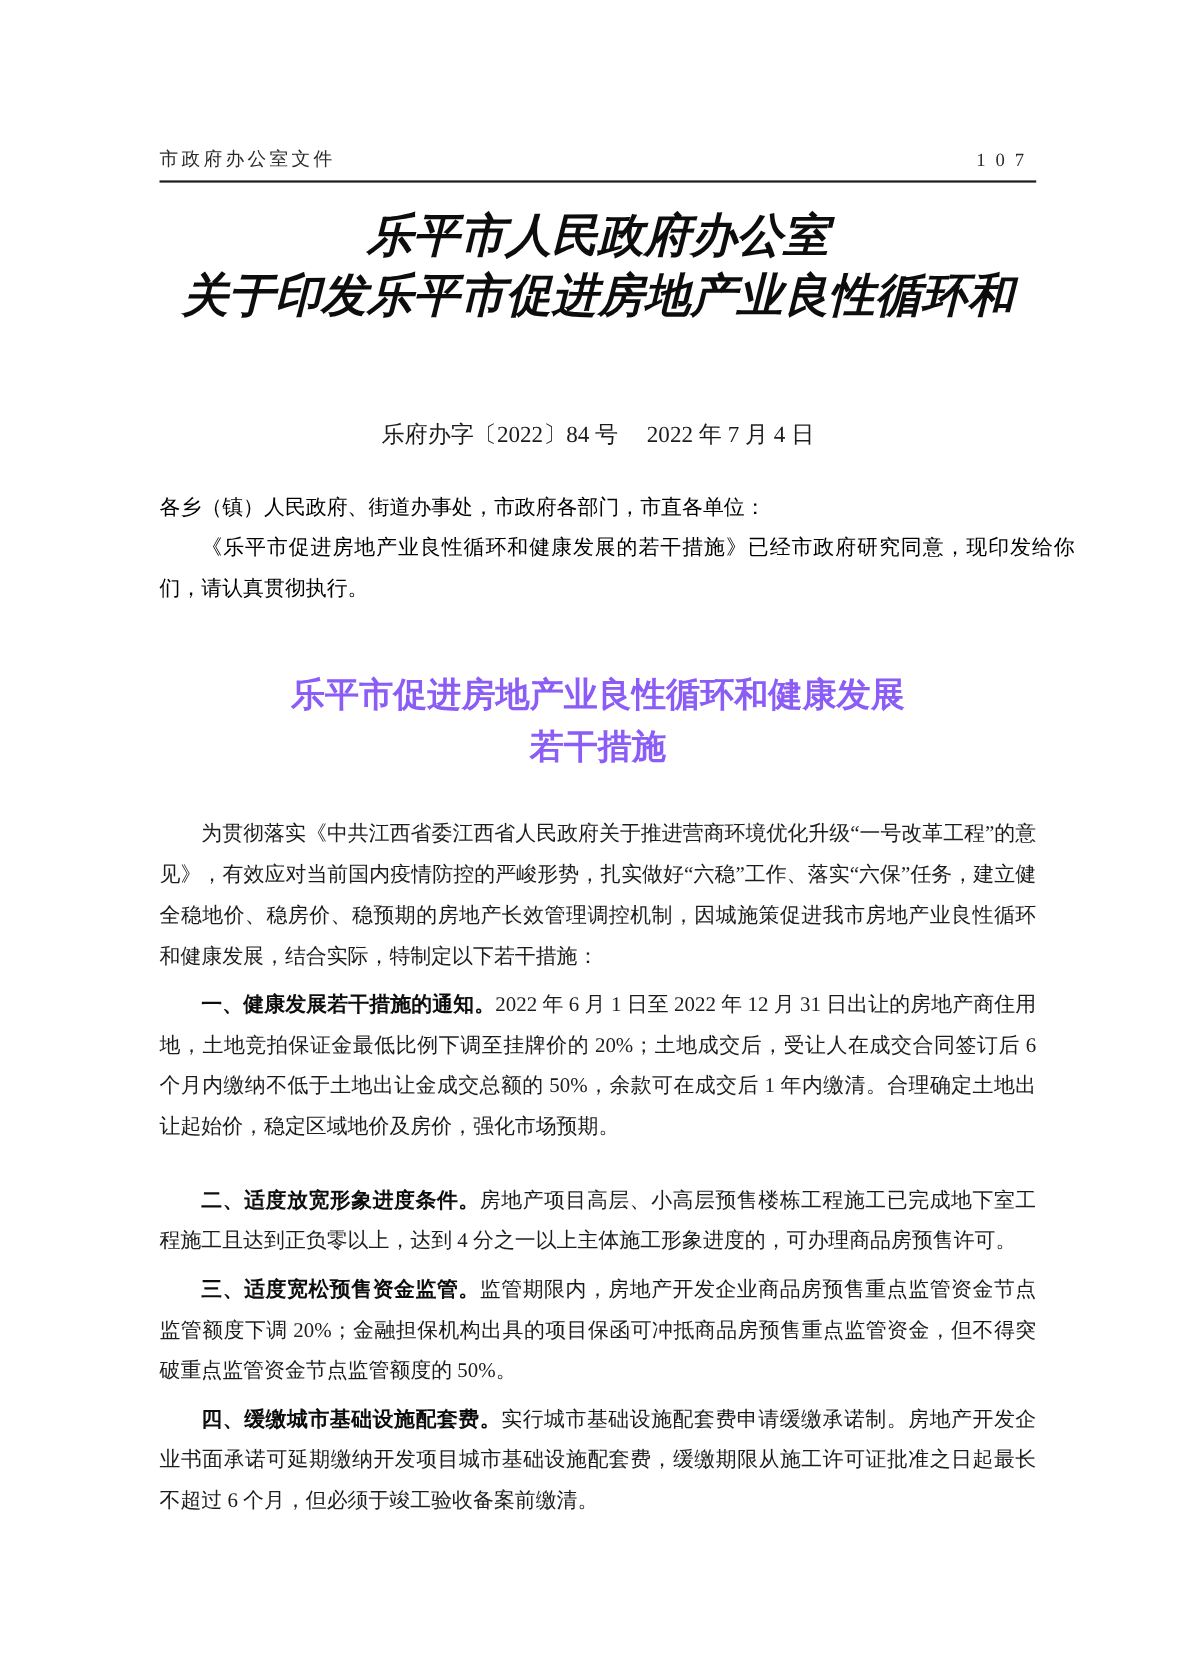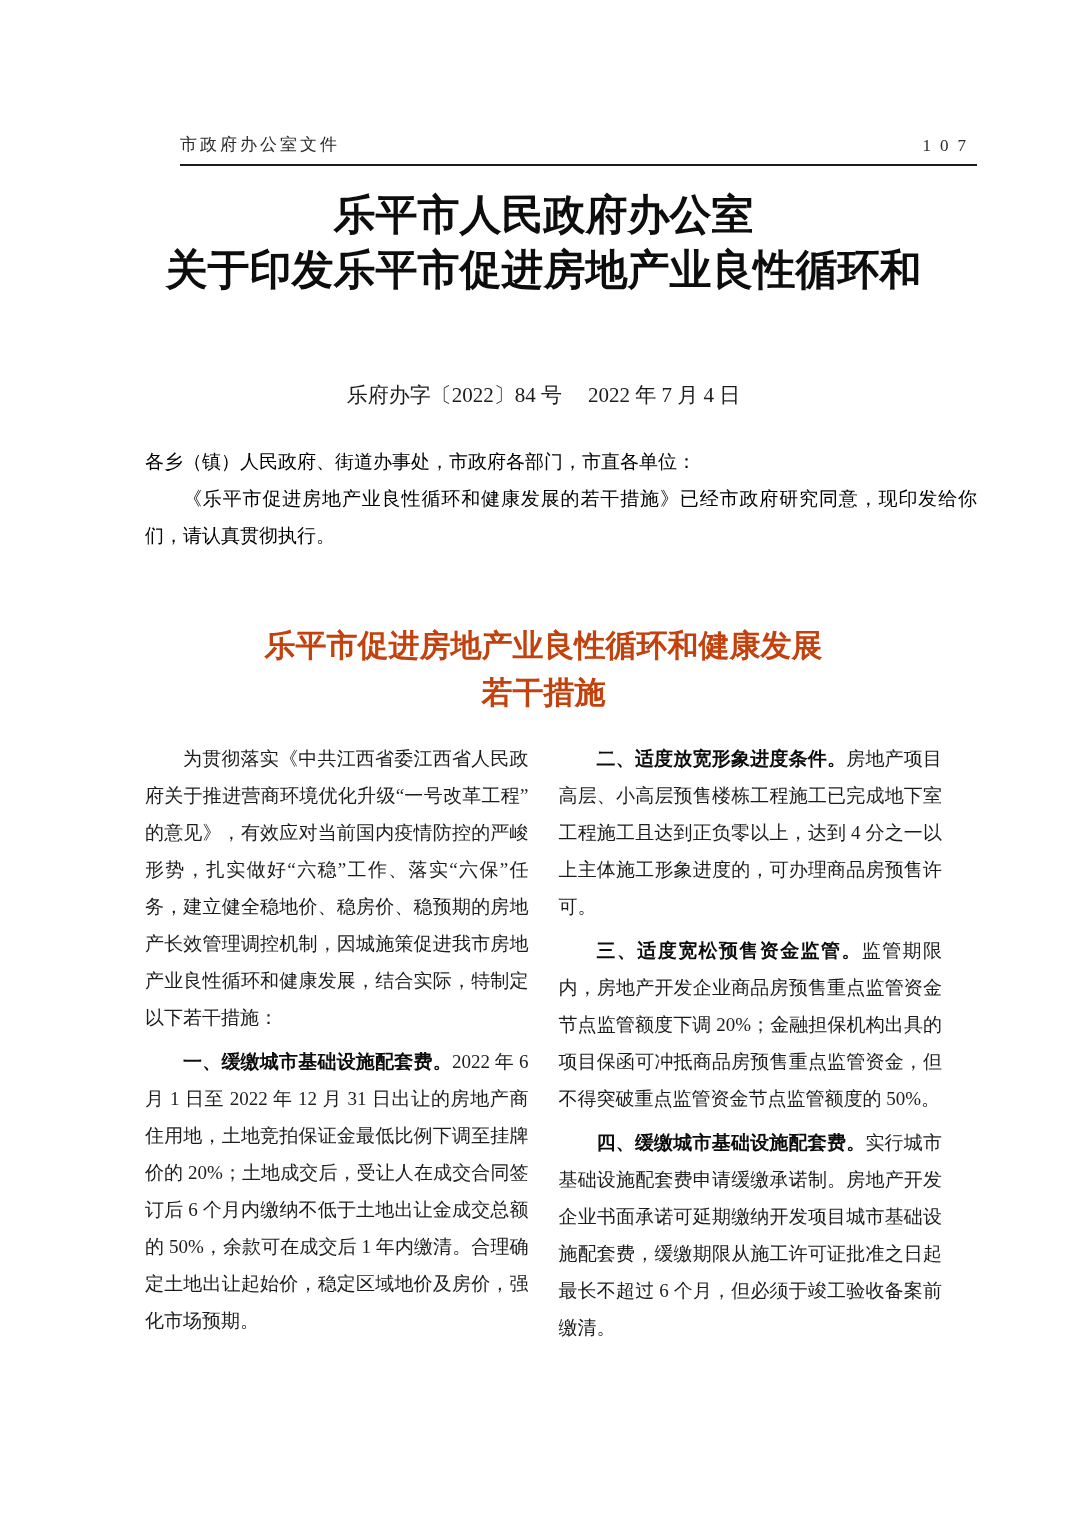--- a/index.html
+++ b/index.html
@@ -17,21 +17,20 @@
   .header {
     position: absolute;
     left: 145px;
     top: 133px;
     width: 797px;
     display: flex;
     justify-content: space-between;
     align-items: flex-end;
     border-bottom: 2px solid #1c1c1c;
     padding-bottom: 8px;
-    margin-left: 35px;
   }
   .header-label {
     font-size: 17px;
     letter-spacing: 3px;
     color: #2a2a2a;
   }
   .page-number {
     font-size: 17px;
     letter-spacing: 9px;
     color: #2a2a2a;
@@ -42,20 +41,21 @@
   .doc-title {
     position: absolute;
     left: 145px;
     top: 188px;
     width: 797px;
     text-align: center;
     font-size: 42px;
     font-weight: 700;
     line-height: 55px;
     color: #0d0d0d;
+    font-style: italic;
   }
 
   
   .doc-meta {
     position: absolute;
     left: 145px;
     top: 381px;
     width: 797px;
     text-align: center;
     font-size: 21px;
@@ -74,38 +74,39 @@
     color: #000000;
   }
   .notice p { margin: 0; }
   .notice .indent { text-indent: 2em; }
   .notice .notice-body { text-align: justify; }
 
   
   .measures-title {
     position: absolute;
     left: 145px;
-    top: 622px;
+    top: 608px;
     width: 797px;
     text-align: center;
     font-family: "Liberation Sans", "DejaVu Sans", sans-serif;
     font-size: 31px;
     font-weight: 700;
     line-height: 47px;
-    color: #c2410c;
+    color: #8b5cf6;
   }
 
   
   .columns {
     position: absolute;
     left: 145px;
     top: 740px;
     width: 797px;
     display: flex;
     gap: 30px;
+    flex-direction: column;
   }
   .col { flex: 1; }
   .col p {
     margin: 0;
     font-size: 19px;
     line-height: 37px;
     text-align: justify;
     text-indent: 2em;
     color: #1c1c1c;
   }
@@ -141,21 +142,21 @@
   </div>
 
   <div class="measures-title">
     <div>乐平市促进房地产业良性循环和健康发展</div>
     <div>若干措施</div>
   </div>
 
   <div class="columns">
     <div class="col">
       <p>为贯彻落实《中共江西省委江西省人民政府关于推进营商环境优化升级“一号改革工程”的意见》，有效应对当前国内疫情防控的严峻形势，扎实做好“六稳”工作、落实“六保”任务，建立健全稳地价、稳房价、稳预期的房地产长效管理调控机制，因城施策促进我市房地产业良性循环和健康发展，结合实际，特制定以下若干措施：</p>
-      <p><span class="lead">一、缓缴城市基础设施配套费。</span><span>2022 年 6 月 1 日至 2022 年 12 月 31 日出让的房地产商住用地，土地竞拍保证金最低比例下调至挂牌价的 20%；土地成交后，受让人在成交合同签订后 6 个月内缴纳不低于土地出让金成交总额的 50%，余款可在成交后 1 年内缴清。合理确定土地出让起始价，稳定区域地价及房价，强化市场预期。</span></p>
+      <p><span class="lead">一、健康发展若干措施的通知。</span><span>2022 年 6 月 1 日至 2022 年 12 月 31 日出让的房地产商住用地，土地竞拍保证金最低比例下调至挂牌价的 20%；土地成交后，受让人在成交合同签订后 6 个月内缴纳不低于土地出让金成交总额的 50%，余款可在成交后 1 年内缴清。合理确定土地出让起始价，稳定区域地价及房价，强化市场预期。</span></p>
     </div>
     <div class="col">
       <p><span class="lead">二、适度放宽形象进度条件。</span><span>房地产项目高层、小高层预售楼栋工程施工已完成地下室工程施工且达到正负零以上，达到 4 分之一以上主体施工形象进度的，可办理商品房预售许可。</span></p>
       <p><span class="lead">三、适度宽松预售资金监管。</span><span>监管期限内，房地产开发企业商品房预售重点监管资金节点监管额度下调 20%；金融担保机构出具的项目保函可冲抵商品房预售重点监管资金，但不得突破重点监管资金节点监管额度的 50%。</span></p>
       <p><span class="lead">四、缓缴城市基础设施配套费。</span><span>实行城市基础设施配套费申请缓缴承诺制。房地产开发企业书面承诺可延期缴纳开发项目城市基础设施配套费，缓缴期限从施工许可证批准之日起最长不超过 6 个月，但必须于竣工验收备案前缴清。</span></p>
     </div>
   </div>
 
 </div>
 

